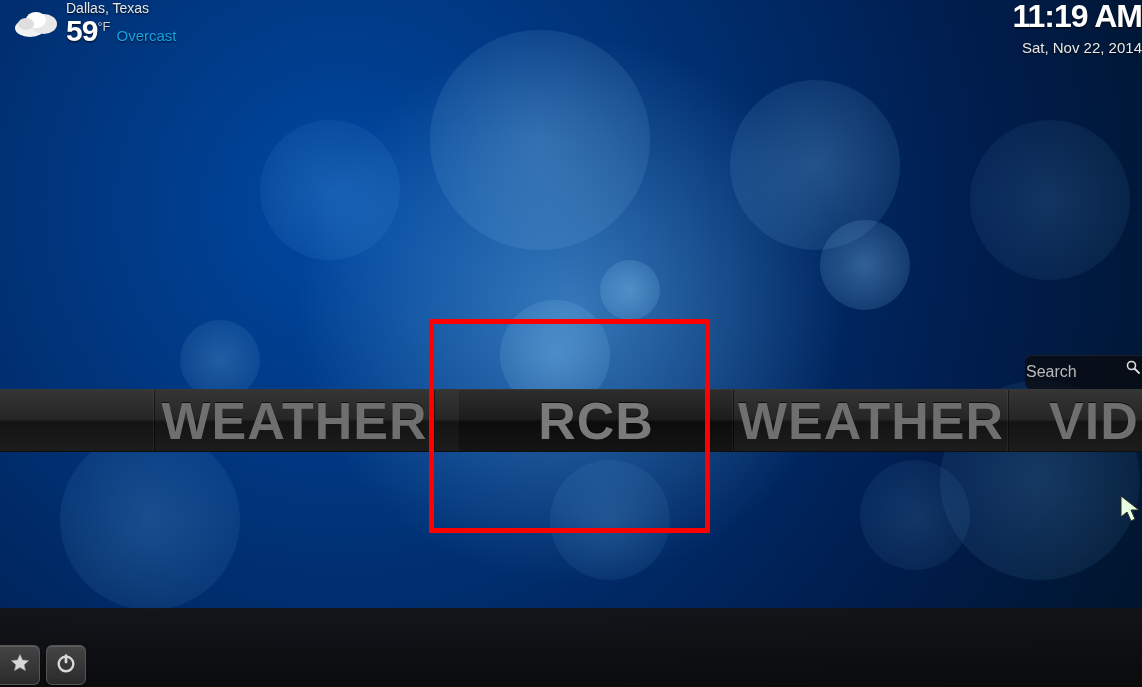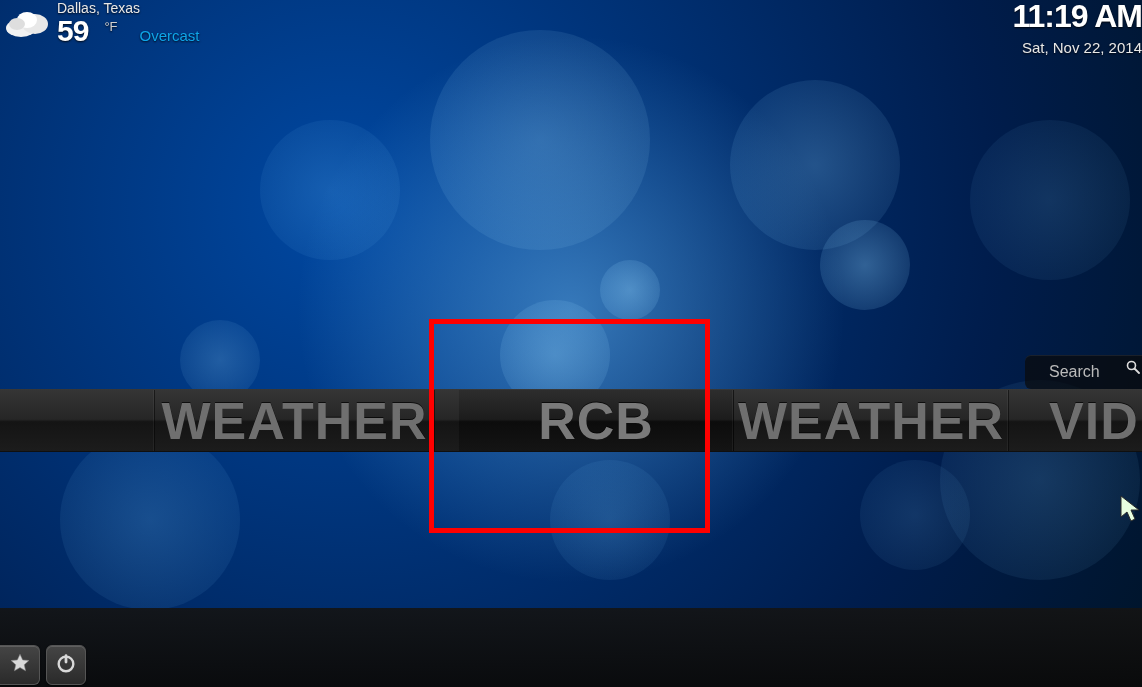--- a/index.html
+++ b/index.html
@@ -40,32 +40,32 @@
     left: 0; right: 0; top: 608px; height: 79px;
     background: linear-gradient(to bottom, rgba(20,20,20,0.92), rgba(10,10,10,0.96));
   }
 
   
   .weather-widget {
     position: absolute;
     top: 0; left: 0;
     display: flex;
     align-items: flex-start;
-    padding: 0 0 0 3px;
+    padding: 0 0 0 12px;
     text-shadow: 0 1px 2px rgba(0,0,0,0.8);
     justify-content: center;
   }
   .weather-icon {
     width: 48px; height: 42px;
     position: relative;
     margin-top: 2px;
   }
   .weather-text { margin-left: 6px; }
   .weather-loc { font-size: 14px; color: #e8e8e8; line-height: 16px; }
-  .weather-row2 { display: flex; align-items: baseline; gap: 16px; }
+  .weather-row2 { display: flex; align-items: baseline; gap: 0; }
   .weather-temp { font-size: 30px; font-weight: bold; line-height: 30px; letter-spacing: -1px; }
   .weather-unit { font-size: 13px; color: #d0d0d0; margin-right: 6px; position: relative; top: -10px; }
   .weather-cond { font-size: 15px; color: #0ea5e9; }
 
   
   .clock-widget {
     position: absolute;
     top: 0; right: 0;
     text-align: right;
     text-shadow: 0 1px 2px rgba(0,0,0,0.8);
@@ -77,21 +77,21 @@
   
   .search-box {
     position: absolute;
     top: 355px; left: 1025px; right: 0;
     height: 34px;
     background: rgba(10,10,10,0.7);
     border-top-left-radius: 6px;
     border-bottom-left-radius: 6px;
     display: flex;
     align-items: center;
-    padding-left: 24px;
+    padding-left: 1px;
     box-shadow: inset 0 1px 0 rgba(255,255,255,0.08);
   }
   .search-input {
     background: transparent;
     border: none;
     outline: none;
     color: #bbb;
     font-size: 16px;
     width: 90px;
   }

